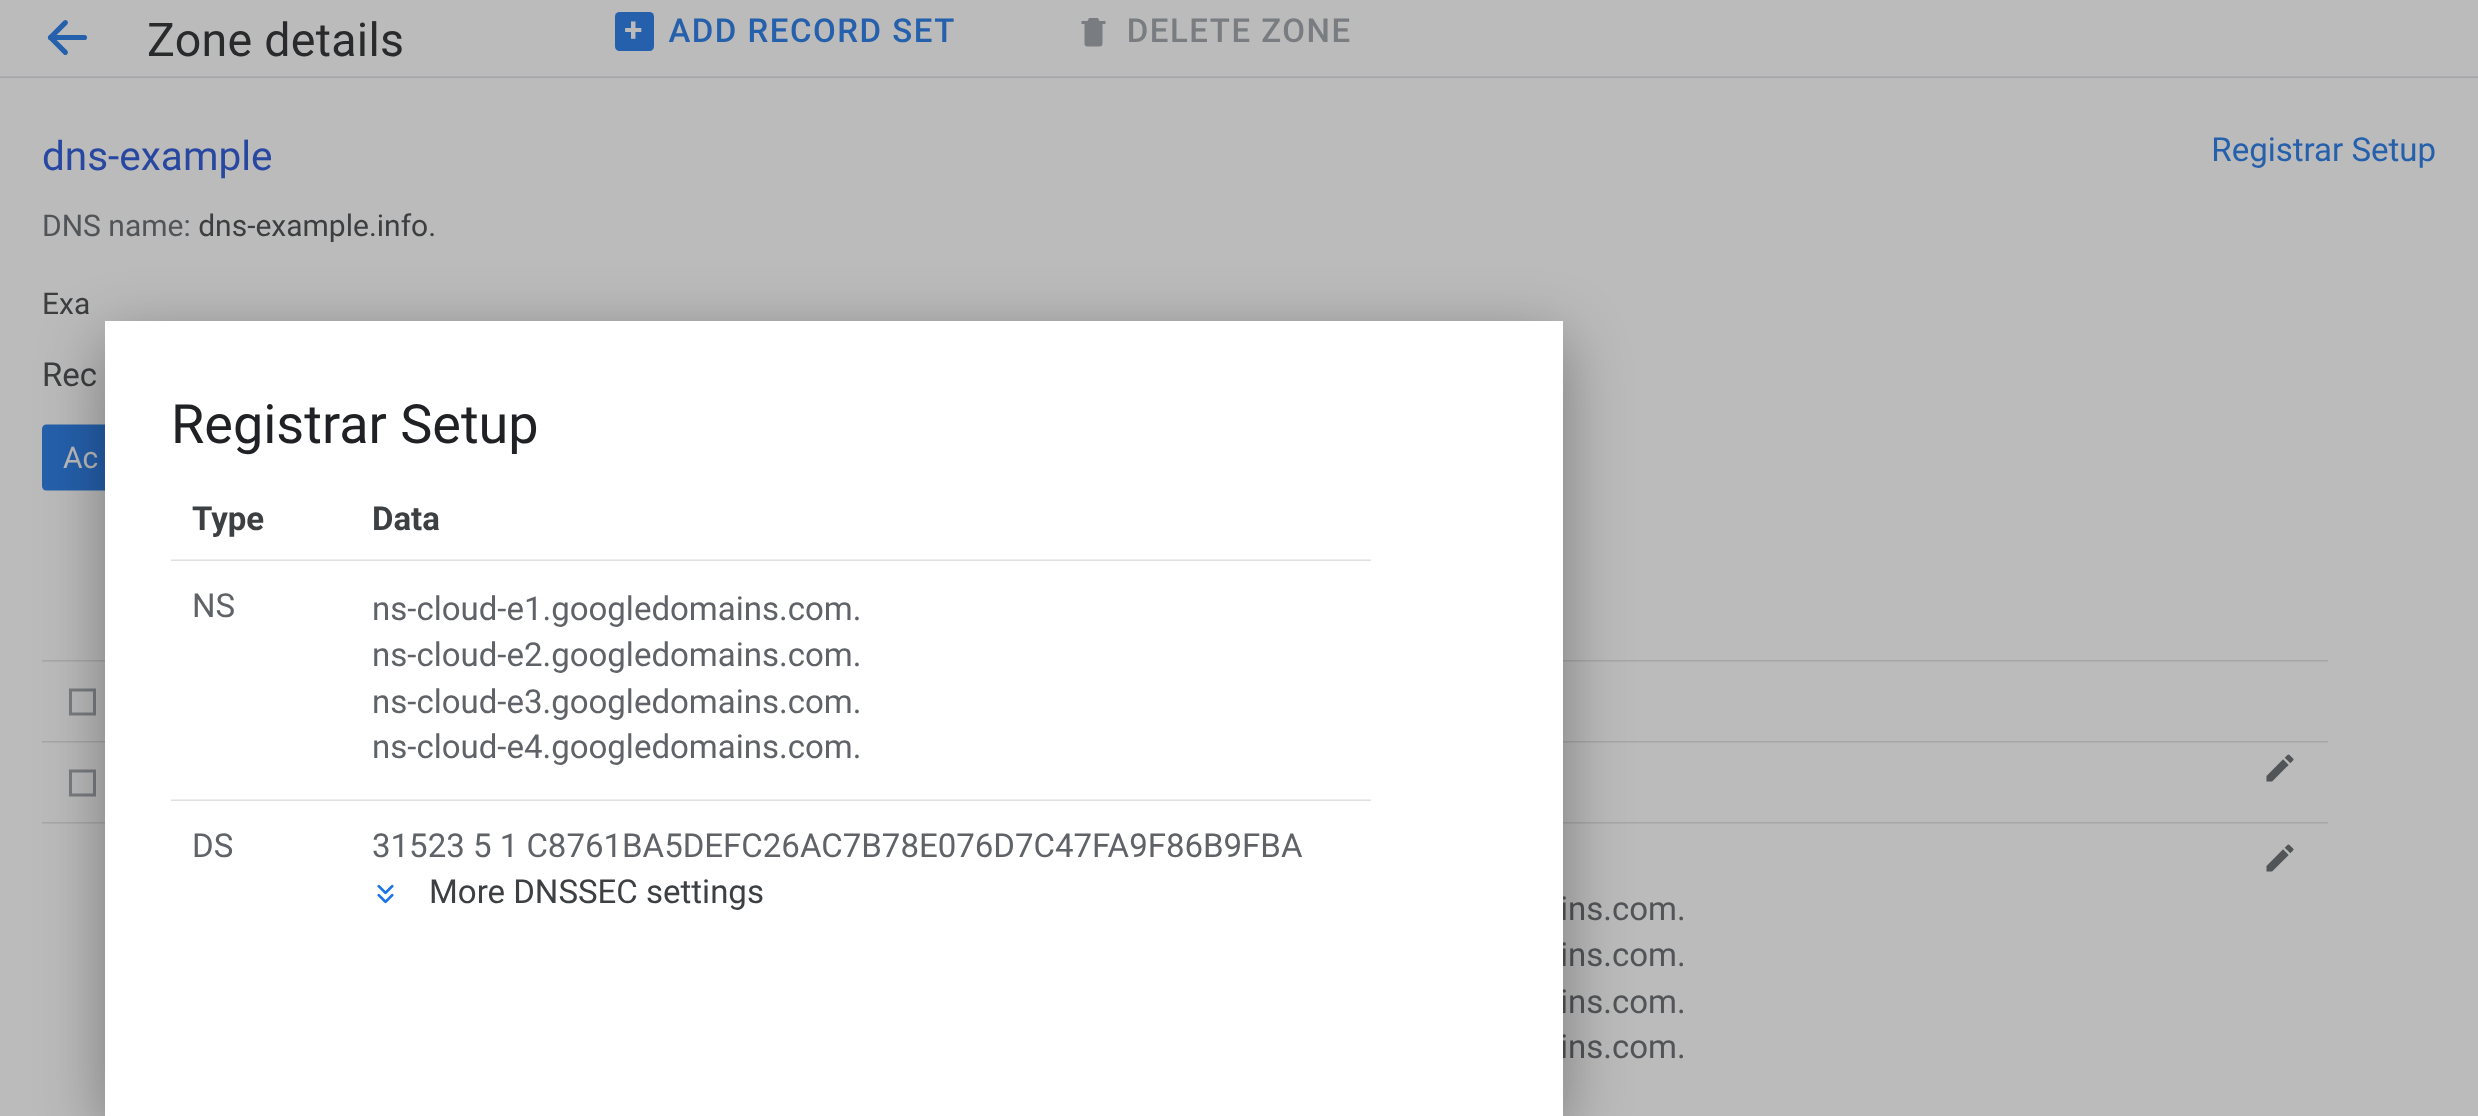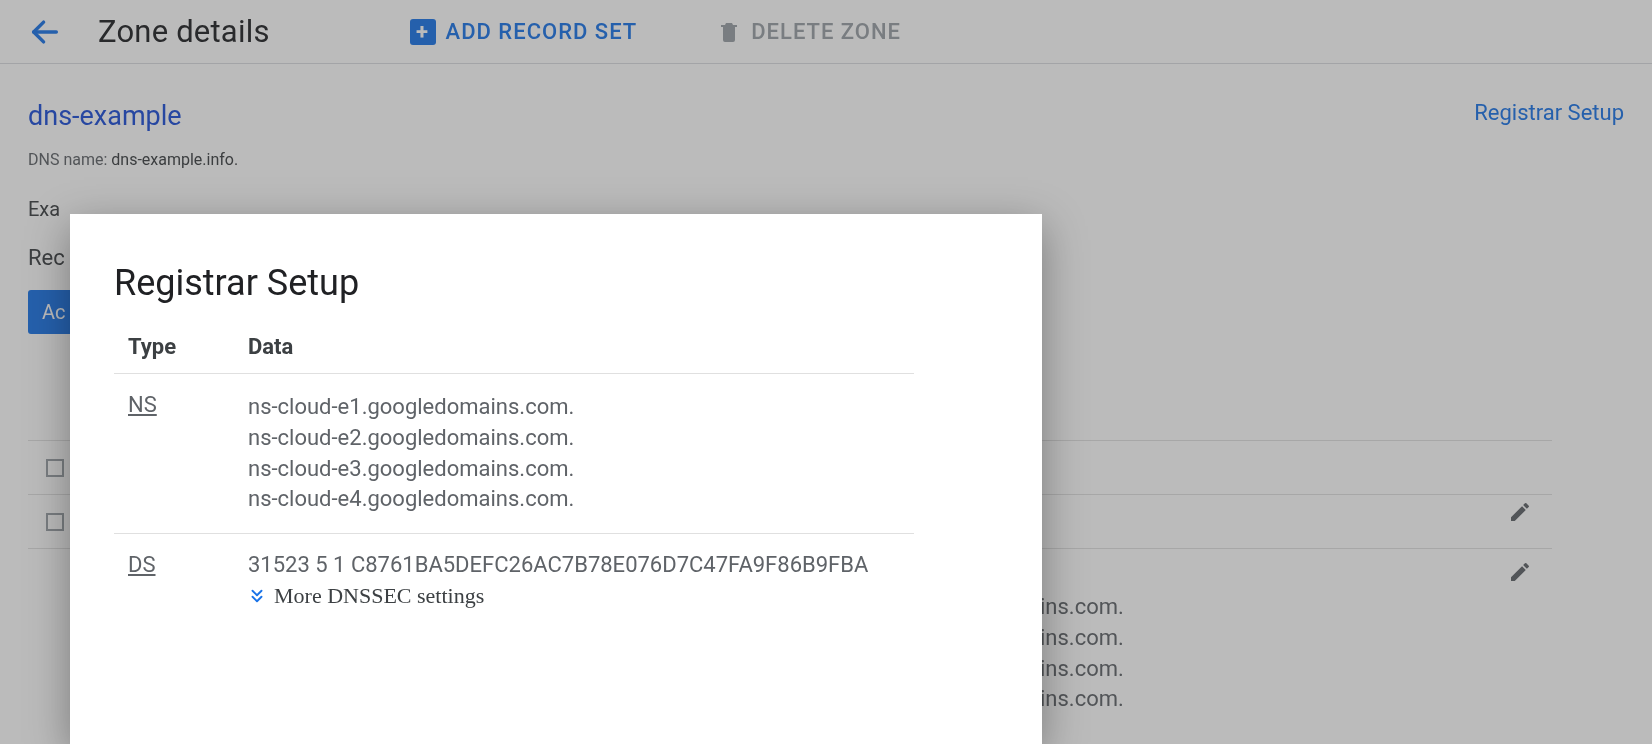--- a/index.html
+++ b/index.html
@@ -7,22 +7,22 @@
     font-family: Roboto, "Helvetica Neue", Arial, sans-serif;
     background: #fff;
     width: 1652px;
     height: 744px;
     overflow: hidden;
     position: relative;
     color: #202124;
   }
   .topbar {
     display: flex;
-    align-items: center;
-    height: 64px;
+    align-items: flex-start;
+    height: 52px;
     padding: 8px 28px;
     border-bottom: 1px solid #dadce0;
   }
   .back-arrow {
     color: #1a73e8;
     display: inline-flex;
     align-items: center;
     cursor: pointer;
   }
   .page-title {
@@ -45,21 +45,21 @@
   .toolbar-btn.add { color: #1a73e8; }
   .toolbar-btn.delete { color: #9aa0a6; margin-left: 80px; }
   .plus-box {
     width: 26px; height: 26px; background: #1a73e8; color: #fff;
     display: inline-flex; align-items: center; justify-content: center;
     font-size: 22px; font-weight: 700; border-radius: 3px; line-height: 1;
   }
   .trash { color: #9aa0a6; display:inline-flex; }
   .content { padding: 36px 28px 0 28px; position: relative; }
   .zone-name { font-size: 27px; font-weight: 400; color: #1d4ed8; }
-  .dns-row { margin-top: 18px; font-size: 16px; color: #5f6368; }
+  .dns-row { margin-top: 18px; font-size: 20px; color: #5f6368; }
   .dns-row .value { color: #3c4043; }
   .registrar-link {
     position: absolute; right: 28px; top: 36px; color: #1a73e8;
     font-size: 22px; cursor: pointer;
   }
   .bg-label1 { margin-top: 28px; font-size: 20px; color: #3c4043; }
   .bg-label2 { margin-top: 24px; font-size: 22px; color: #3c4043; }
   .add-btn-bg {
     margin-top: 20px; display: inline-block; background: #1a73e8;
     color: #fff; padding: 10px 14px; font-size: 20px; border-radius: 3px;
@@ -113,25 +113,25 @@
     font-size: 22px;
   }
   .dialog th {
     text-align: left; font-weight: 700; color: #3c4043;
     padding: 0 0 14px 14px;
   }
   .dialog td {
     border-top: 1px solid #e0e0e0; padding: 18px 0 18px 14px;
     color: #5f6368; vertical-align: top;
   }
-  .dialog td.type { color: #5f6368; width: 120px; text-decoration: underline; }
+  .dialog td.type { color: #5f6368; width: 120px; }
   .dialog .ns-list div { line-height: 1.4; }
   .more-link {
-    display: inline-flex; align-items: center; gap: 8px;
-    color: #3c4043; margin-top: 6px; cursor: pointer; font-family: Liberation Serif, serif;
+    display: inline-flex; align-items: center; gap: 20px;
+    color: #3c4043; margin-top: 6px; cursor: pointer;
   }
   .chevrons { color: #1a73e8; display:inline-flex; }
 </style>
 </head>
 <body>
 
 <div class="topbar">
   <span class="back-arrow">
     <svg width="34" height="34" viewBox="0 0 24 24" fill="none" stroke="#1a73e8" stroke-width="2.4" stroke-linecap="round" stroke-linejoin="round">
         <line x1="20" y1="12" x2="4" y2="12"></line>

